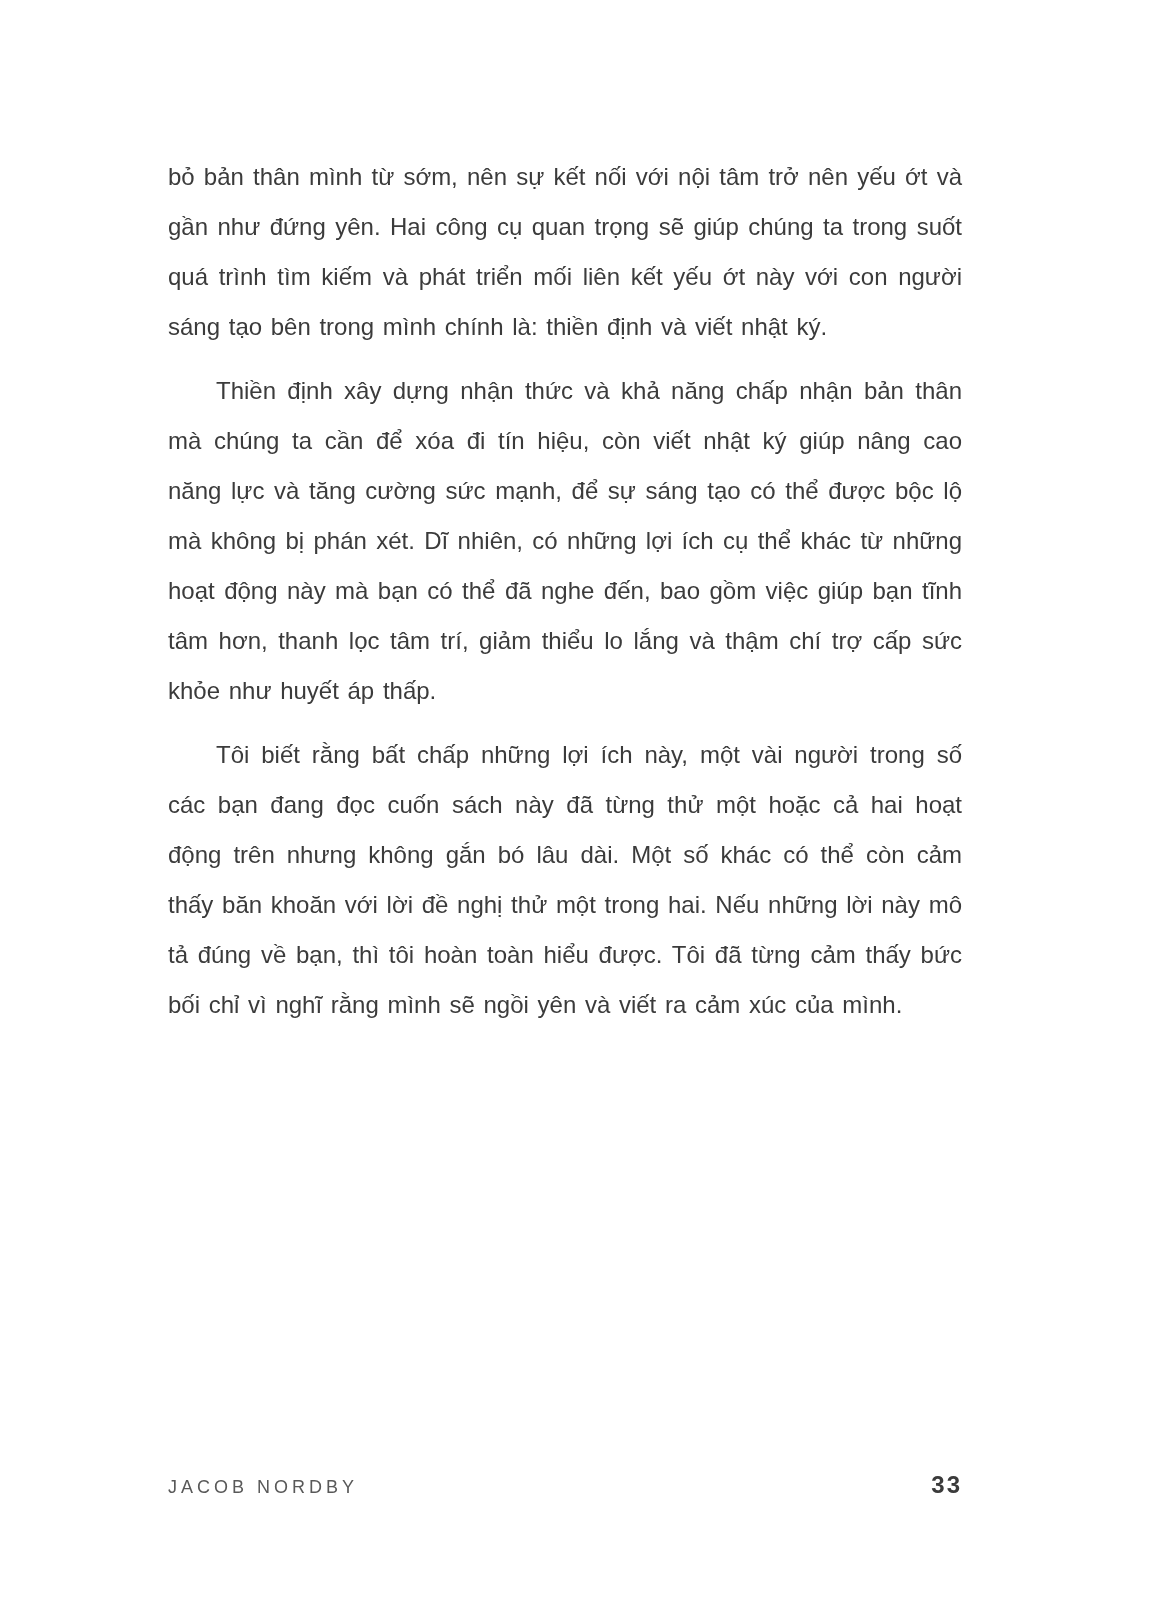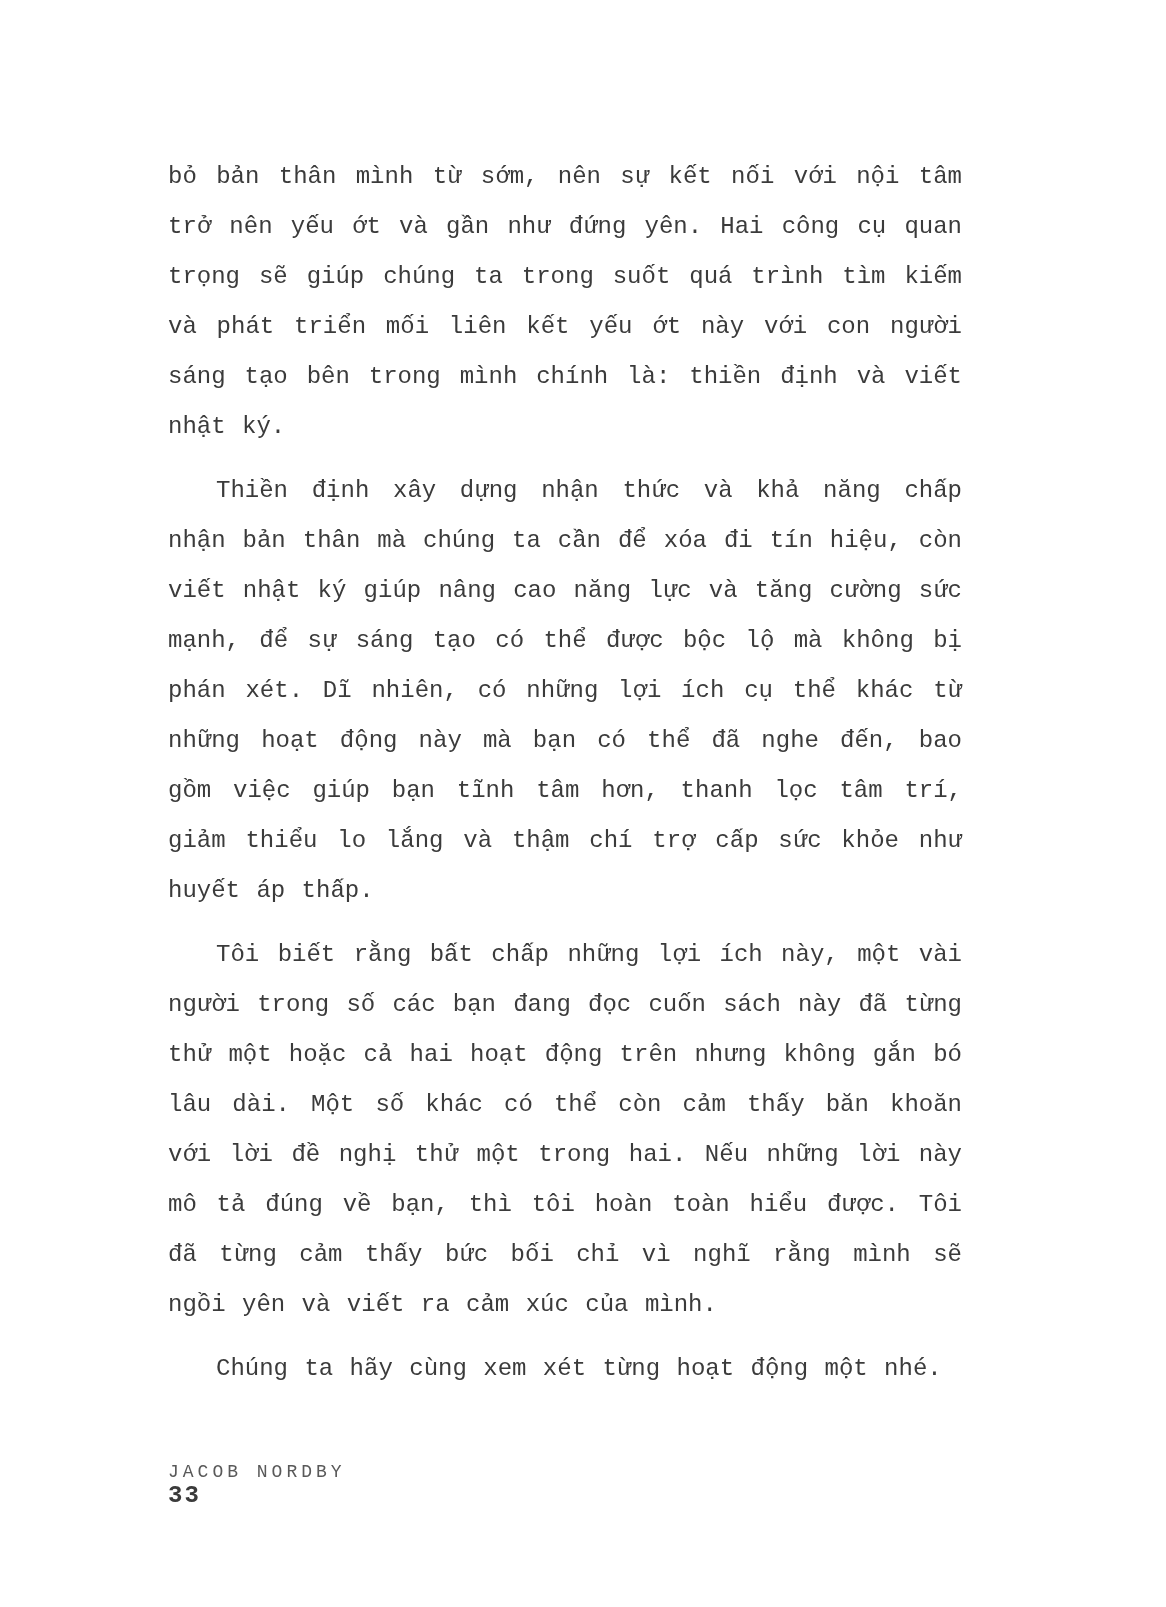--- a/index.html
+++ b/index.html
@@ -6,21 +6,21 @@
     margin: 0;
     padding: 0;
     background: #ffffff;
   }
   .page {
     position: relative;
     width: 1166px;
     height: 1607px;
     background: #ffffff;
     box-sizing: border-box;
-    font-family: Liberation Mono, monospace;
+    font-family: Liberation Sans, sans-serif;
     color: #3b3b3b;
     overflow: hidden;
   }
   .body-text {
     position: absolute;
     top: 152px;
     left: 168px;
     right: 204px;
   }
   .para {
@@ -34,25 +34,24 @@
   .para.indent {
     text-indent: 48px;
   }
   .para.last {
     text-align: left;
   }
   .footer {
     position: absolute;
     left: 168px;
     right: 204px;
-    bottom: 98px;
+    bottom: 108px;
     display: flex;
     justify-content: space-between;
     align-items: baseline;
-    flex-direction: column;
   }
   .footer .author {
     font-size: 18px;
     letter-spacing: 4px;
     color: #595959;
     font-weight: 400;
   }
   .footer .page-number {
     font-size: 24px;
     font-weight: 700;
@@ -62,21 +61,20 @@
 </style>
 </head>
 <body>
 
 <div class="page">
 
   <div class="body-text">
     <p class="para">bỏ bản thân mình từ sớm, nên sự kết nối với nội tâm trở nên yếu ớt và gần như đứng yên. Hai công cụ quan trọng sẽ giúp chúng ta trong suốt quá trình tìm kiếm và phát triển mối liên kết yếu ớt này với con người sáng tạo bên trong mình chính là: thiền định và viết nhật ký.</p>
     <p class="para indent">Thiền định xây dựng nhận thức và khả năng chấp nhận bản thân mà chúng ta cần để xóa đi tín hiệu, còn viết nhật ký giúp nâng cao năng lực và tăng cường sức mạnh, để sự sáng tạo có thể được bộc lộ mà không bị phán xét. Dĩ nhiên, có những lợi ích cụ thể khác từ những hoạt động này mà bạn có thể đã nghe đến, bao gồm việc giúp bạn tĩnh tâm hơn, thanh lọc tâm trí, giảm thiểu lo lắng và thậm chí trợ cấp sức khỏe như huyết áp thấp.</p>
     <p class="para indent">Tôi biết rằng bất chấp những lợi ích này, một vài người trong số các bạn đang đọc cuốn sách này đã từng thử một hoặc cả hai hoạt động trên nhưng không gắn bó lâu dài. Một số khác có thể còn cảm thấy băn khoăn với lời đề nghị thử một trong hai. Nếu những lời này mô tả đúng về bạn, thì tôi hoàn toàn hiểu được. Tôi đã từng cảm thấy bức bối chỉ vì nghĩ rằng mình sẽ ngồi yên và viết ra cảm xúc của mình.</p>
-    <p class="para indent last">Chúng ta hãy cùng xem xét từng hoạt động một nhé.</p>
   </div>
 
   <div class="footer">
     <span class="author">JACOB NORDBY</span>
     <span class="page-number">33</span>
   </div>
 
 </div>
 
 </body></html>

